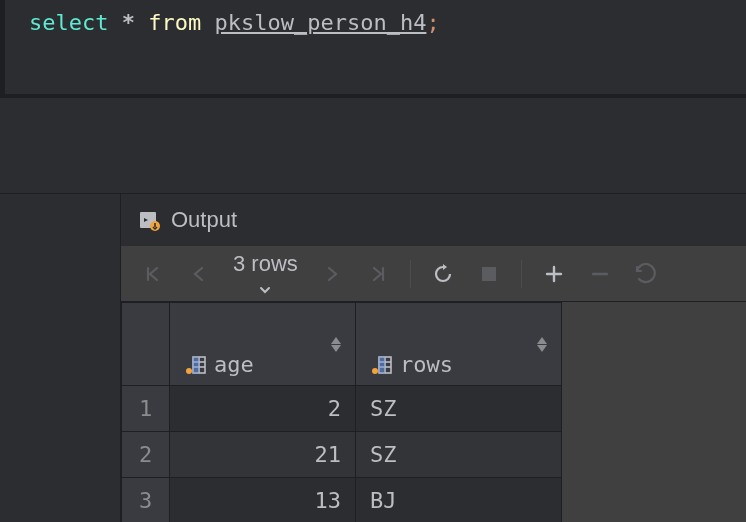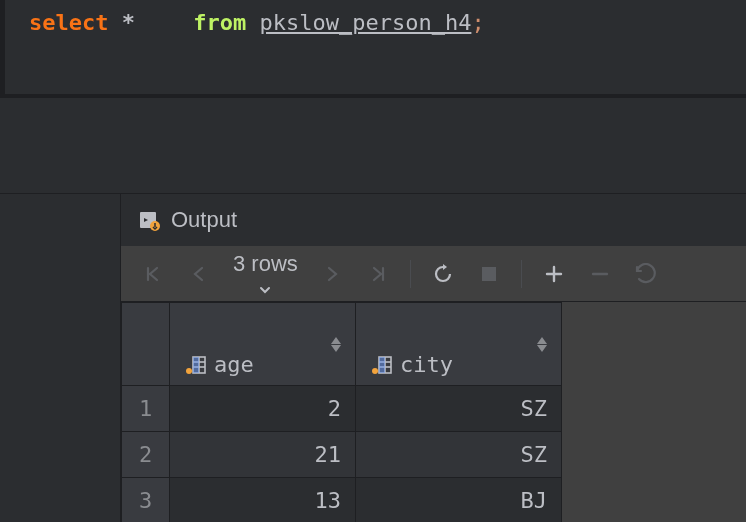--- a/index.html
+++ b/index.html
@@ -12,22 +12,22 @@
       height: 522px;
       overflow: hidden;
     }
     .editor {
       background: #2b2d30;
       padding: 10px 24px 40px 24px;
       border-left: 5px solid #1e1f22;
       border-bottom: 4px solid #1e1f22;
       height: 98px;
     }
-    .kw-select { color: #f97316; font-weight: bold; }
-    .kw-from { color: #bef264; font-weight: bold; margin-left: 45px; }
+    .kw-select { color: #5eead4; font-weight: normal; }
+    .kw-from { color: #fef9c3; font-weight: normal; }
     .asterisk { color: #bcbec4; font-weight: bold; }
     .ident { color: #bcbec4; text-decoration: underline; }
     .semi { color: #cf8e6d; }
     .spacer {
       height: 95px;
       background: #2b2d30;
     }
     .results-wrap {
       display: flex;
     }
@@ -146,21 +146,21 @@
     }
     .col-icon {
       display: inline-flex;
     }
     .sort-arrows {
       display: inline-flex;
       flex-direction: column;
       gap: 1px;
     }
     .cell-num { text-align: right; color: #bcbec4; }
-    .cell-text { text-align: right; color: #bcbec4; }
+    .cell-text { text-align: left; color: #bcbec4; }
     .close-x { color: #8a8c90; padding: 0 10px; cursor: pointer; }
     tbody tr { background: #2b2d30; }
     tbody tr.alt { background: #323438; }
   </style>
 </head>
 <body>
 
 <div class="editor">
   <span class="kw-select">select</span>
   <span class="asterisk">*</span>
@@ -279,21 +279,21 @@
                 <span class="col-icon">
                   <svg width="22" height="22" viewBox="0 0 22 22">
                     <circle cx="5" cy="17" r="3" fill="#f2a33c"></circle>
                     <rect x="9" y="3" width="12" height="16" fill="none" stroke="#bcbec4" stroke-width="1.6"></rect>
                     <line x1="9" y1="8" x2="21" y2="8" stroke="#bcbec4" stroke-width="1.6"></line>
                     <line x1="9" y1="13" x2="21" y2="13" stroke="#bcbec4" stroke-width="1.6"></line>
                     <line x1="15" y1="3" x2="15" y2="19" stroke="#bcbec4" stroke-width="1.6"></line>
                     <rect x="9" y="3" width="6" height="16" fill="#6b9bfa" opacity="0.5"></rect>
                   </svg>
                 </span>
-                <span>city</span>
+                <span>rows</span>
               </div>
               <span class="sort-arrows">
                 <svg width="10" height="7" viewBox="0 0 10 7">
                     <path d="M5 0 L10 7 L0 7 Z" fill="#8a8c90"></path>
                   </svg>
                 <svg width="10" height="7" viewBox="0 0 10 7">
                     <path d="M0 0 L10 0 L5 7 Z" fill="#8a8c90"></path>
                   </svg>
               </span>
             </div>

